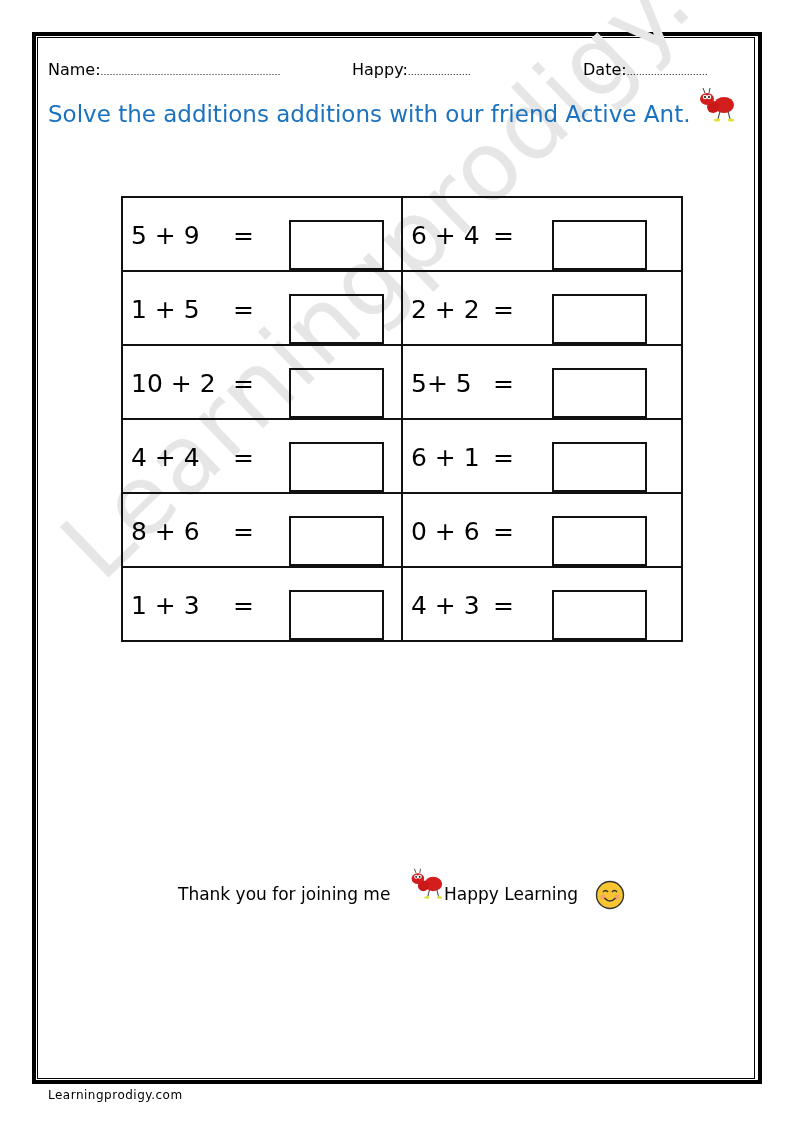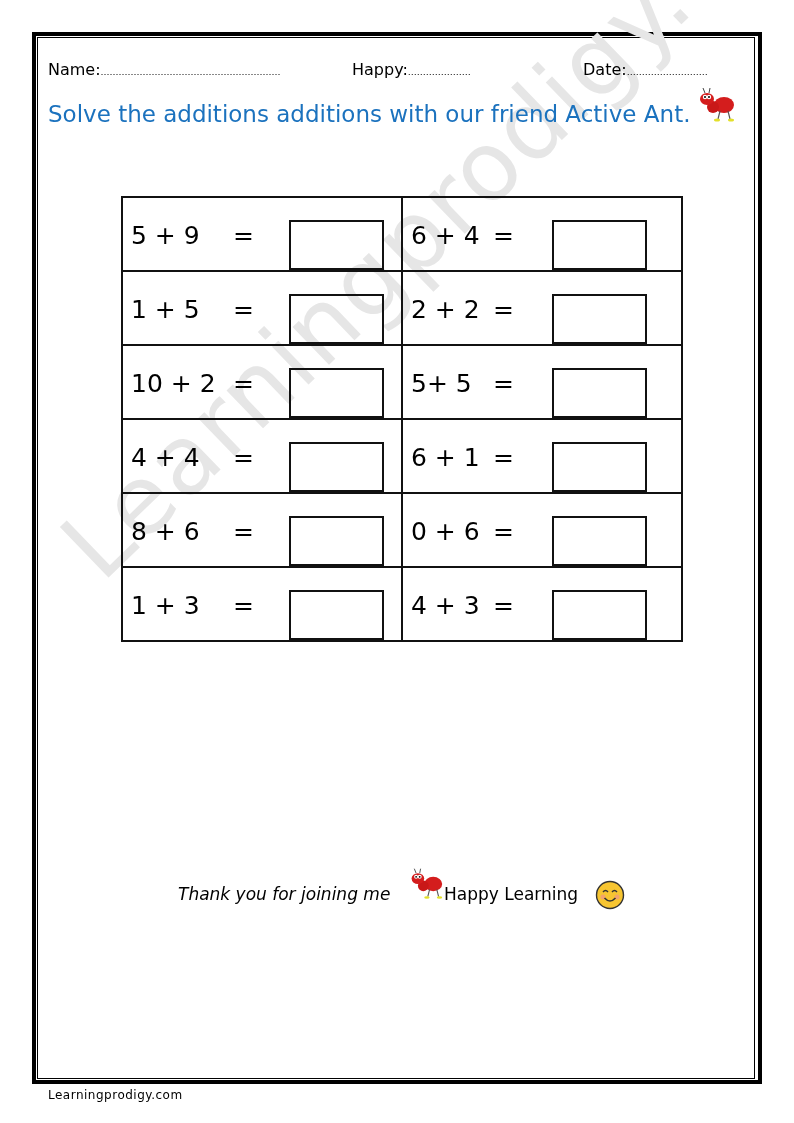--- a/index.html
+++ b/index.html
@@ -51,21 +51,21 @@
   .ans {
     position:absolute; top:22px; width:95px; height:50px; box-sizing:border-box;
     border:2px solid #111; background:transparent;
   }
   .col-0 .ans { left:166px; }
   .col-1 .ans { left:149px; }
 
   .footer-thanks {
     position:absolute; top:884px; left:178px; font-size:17px; white-space:nowrap; z-index:2;
   }
-  .footer-thanks .t1 { position:absolute; left:0; top:0;font-style:italic; }
+  .footer-thanks .t1 { position:absolute; left:0; top:0; }
   .footer-thanks .t2 { position:absolute; left:266px; top:0; }
   .smiley {
     position:absolute; left:595px; top:880px; width:30px; height:30px; z-index:3;
   }
   .site-footer {
     position:absolute; left:48px; top:1088px; font-size:12px; letter-spacing:0.5px; z-index:2;
   }
 </style>
 </head>
 <body>

